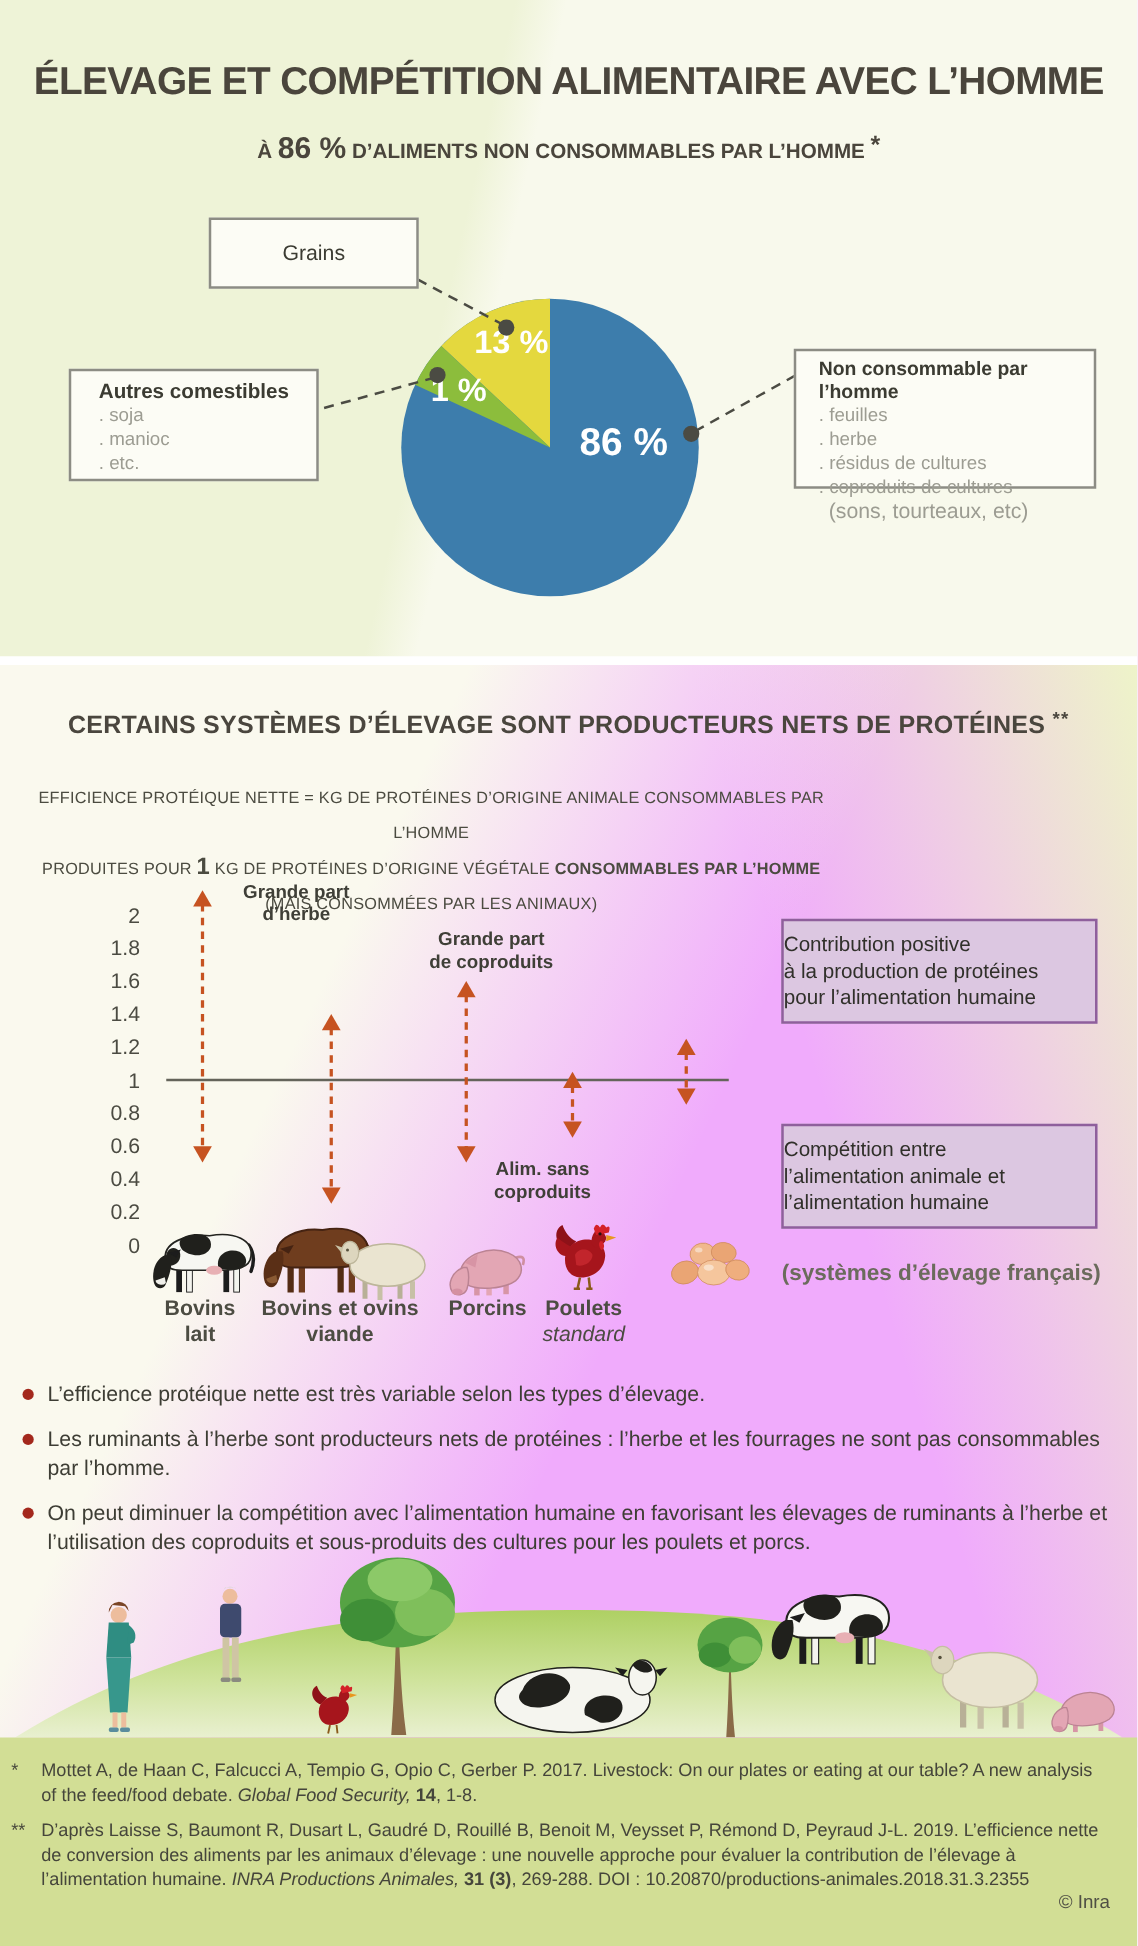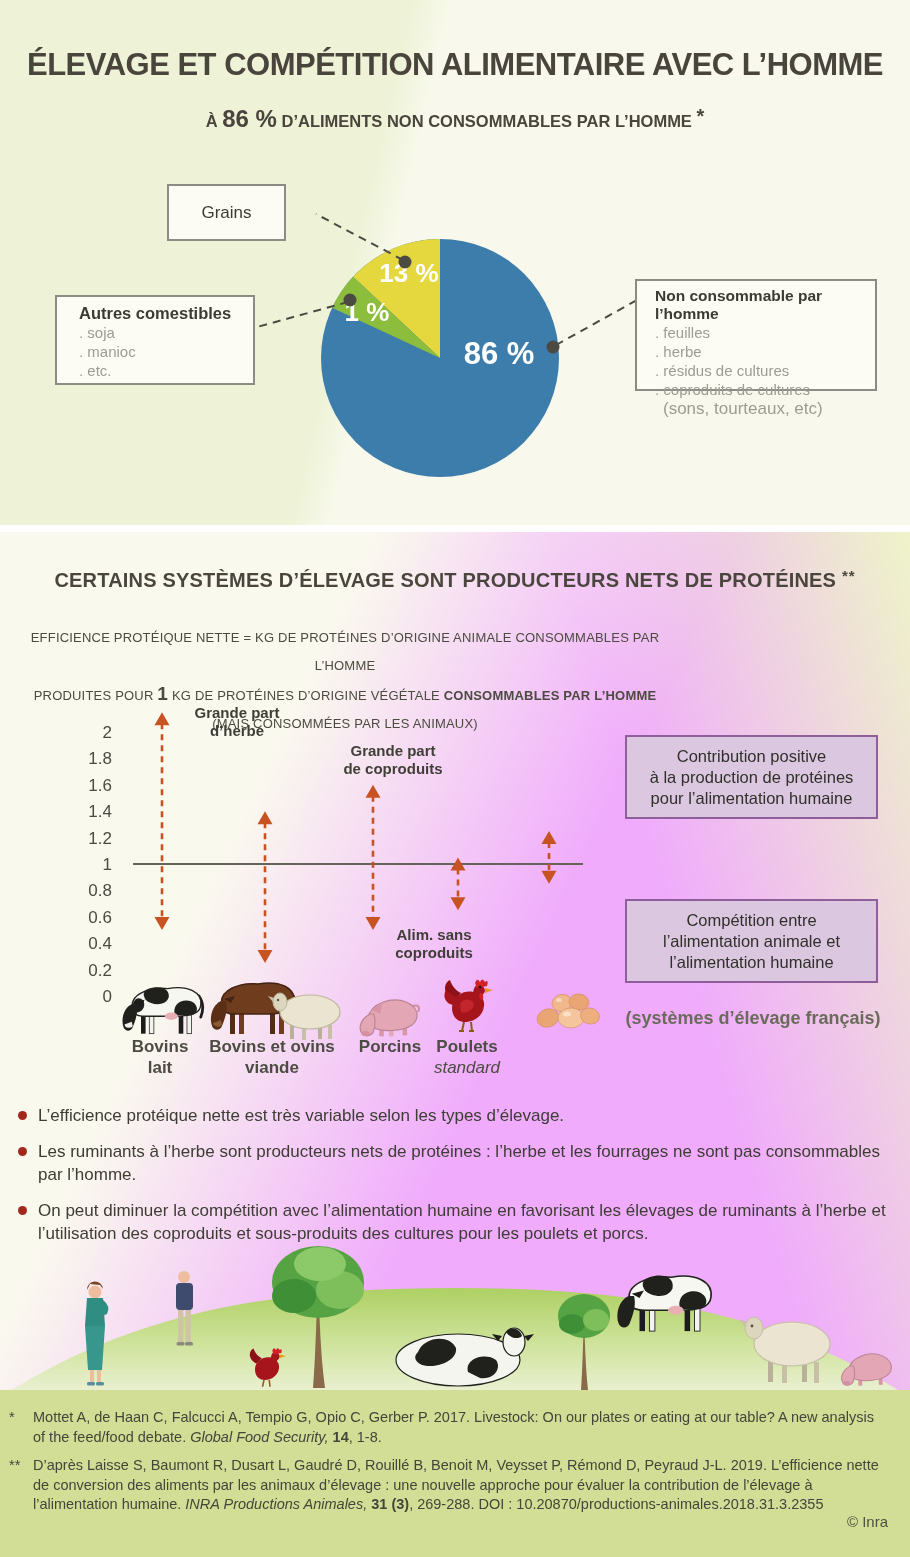--- a/index.html
+++ b/index.html
@@ -11,38 +11,38 @@
   .main-title{position:absolute;left:0;right:0;top:26px;text-align:center;
         font-size:31px;font-weight:700;letter-spacing:-0.5px;color:#4a453c;}
   .subtitle{position:absolute;left:0;right:0;top:76px;text-align:center;
         font-size:16.5px;font-weight:700;color:#4a453c;line-height:27px;}
   .subtitle .big{font-size:24px;}
   .subtitle .star{font-size:20px;vertical-align:4px;}
   .callout{position:absolute;background:#fcfcf5;border:2px solid #8c8c84;box-sizing:border-box;color:#3b3b32;}
   .callout .bx-title{font-weight:700;font-size:16.5px;color:#3b3b32;}
   .callout .bx-item{font-size:15px;color:#9c9c92;line-height:19px;}
   .callout .bx-note{font-size:17px;color:#9c9c92;padding-left:8px;}
-  #grains-box{left:167px;top:184px;width:119px;height:57px;display:flex;align-items:center;justify-content:center;font-size:17px;}
+  #grains-box{left:167px;top:174px;width:168px;height:57px;display:flex;align-items:center;justify-content:center;font-size:17px;}
   #autres-box{left:55px;top:295px;width:200px;height:90px;padding:7px 10px 7px 22px;}
   #noncons-box{left:635px;top:279px;width:242px;height:112px;padding:6px 8px 6px 18px;}
   
   .sec2{position:absolute;left:0;top:532px;width:910px;height:930px;background:#f0abfc;}
   .sec2::before{content:"";position:absolute;inset:0;
         background:linear-gradient(115deg,#faf9ee 0%,#faf9ee 28%,rgba(250,249,238,0) 55%),
                    linear-gradient(253deg,#eef4c9 0%,rgba(238,244,201,0) 30%);}
   .sec2-title{position:absolute;left:0;right:0;top:18px;text-align:center;
         font-size:20px;font-weight:700;color:#4a463e;letter-spacing:0.2px;}
   .sec2-title .stars{font-size:15px;vertical-align:6px;letter-spacing:1px;}
   .formula{position:absolute;left:0;top:92px;width:690px;text-align:center;
         font-size:13px;color:#4b4b40;line-height:28px;letter-spacing:0.2px;}
   .formula .big1{font-size:19px;font-weight:700;}
   .formula .fbold{font-weight:700;}
   .purple-box{position:absolute;left:625px;width:253px;height:84px;box-sizing:border-box;
         background:#dcc7e1;border:2px solid #8f5f9c;display:flex;flex-direction:column;
-        align-items:center;justify-content:center;text-align:center;
+        align-items:flex-start;justify-content:center;text-align:center;
         font-size:16.5px;color:#30302a;line-height:21px;}
   #pos-box{top:203px;}
   #comp-box{top:367px;}
   .systems-note{position:absolute;left:603px;top:476px;width:300px;text-align:center;
         font-size:18px;font-weight:700;color:#6b6b5c;}
   .animal{position:absolute;}
   .cat-label{position:absolute;top:504px;text-align:center;font-size:17px;font-weight:700;
         color:#4c4c42;line-height:21px;}
   .cat-label .it{font-style:italic;font-weight:400;}
   .bullets{position:absolute;left:18px;top:572px;width:872px;}

